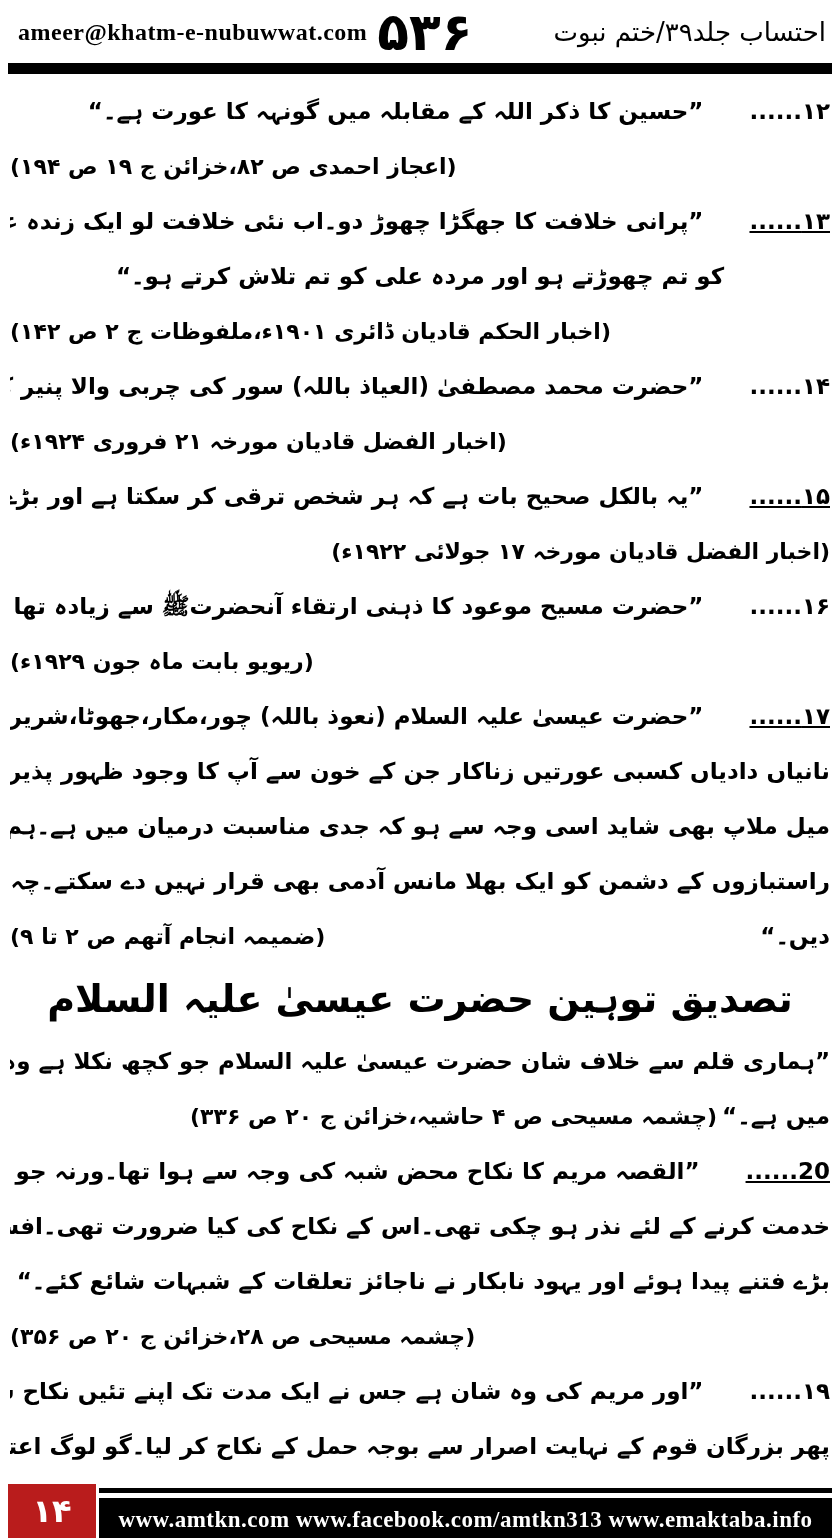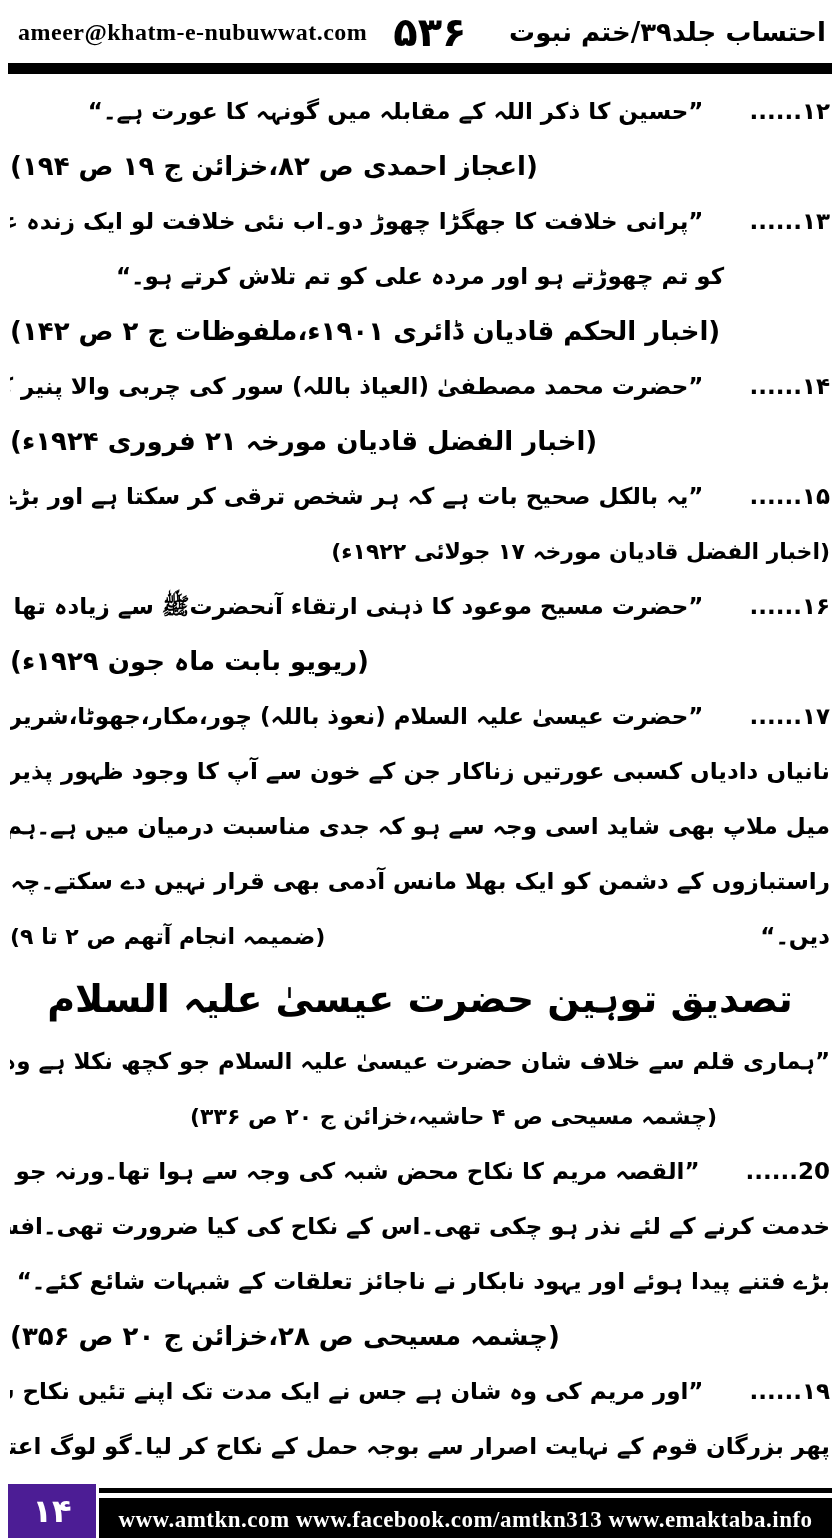--- a/index.html
+++ b/index.html
@@ -13,55 +13,55 @@
   
   .header{
     position:absolute;top:6px;left:18px;right:14px;height:52px;
     display:flex;align-items:center;
   }
   .hdr-email{
     font-family:"Liberation Serif",serif;
     font-weight:bold;font-size:24px;letter-spacing:0.5px;
   }
   .hdr-pagenum{
-    font-weight:bold;font-size:40px;margin-left:26px;line-height:1;
+    font-weight:bold;font-size:52px;margin-left:10px;line-height:1;
     font-family:"DejaVu Sans",sans-serif;
   }
   .hdr-title{
     margin-left:auto;direction:rtl;
-    font-weight:bold;font-size:26px;
+    font-weight:normal;font-size:26px;
   }
   .rule{position:absolute;top:63px;left:8px;right:8px;height:11px;background:#000;}
   
   .body{position:absolute;top:84px;left:10px;right:10px;direction:rtl;}
   .line{
     height:55px;line-height:55px;
     font-weight:bold;font-size:23px;
     white-space:nowrap;overflow:hidden;
     direction:rtl;
   }
   .l-right{text-align:right;}
   .l-center{text-align:center;}
   .l-full{display:flex;justify-content:space-between;white-space:nowrap;}
-  .l-full .num{flex:0 0 auto;}
-  .l-ref{text-align:left;font-size:26px;}
+  .l-full .num{flex:0 0 auto;text-decoration:underline;}
+  .l-ref{text-align:left;font-size:22px;}
   .l-pair{display:flex;justify-content:space-between;align-items:center;}
   .l-pair .p-left{font-size:22px;}
   .l-pair.pad-left{padding-left:0;}
   .l-pair.pad-left .p-left{margin-right:auto;margin-left:180px;}
   .num{margin-left:46px;}
   .heading{
     height:70px;line-height:70px;text-align:center;
     font-weight:bold;font-size:38px;direction:rtl;
   }
   
   .footer{position:absolute;left:0;right:0;bottom:0;height:58px;}
   .pg-box{
     position:absolute;left:8px;bottom:2px;width:88px;height:54px;
-    background:#4c1d95;color:#fff;
+    background:#b91c1c;color:#fff;
     display:flex;align-items:center;justify-content:center;
     font-weight:bold;font-size:32px;
   }
   .ftr-right{position:absolute;left:99px;right:8px;bottom:2px;}
   .dbl-rule{border-top:5px solid #000;border-bottom:4px solid #000;height:5px;background:#fff;}
   .url-bar{
     height:36px;background:#000;color:#fff;
     display:flex;align-items:center;justify-content:center;
     font-family:"Liberation Serif",serif;
     font-weight:bold;font-size:23px;letter-spacing:0.5px;
@@ -139,20 +139,21 @@
       <span class="p-right">دیں۔“</span>
       <span class="p-left">(ضمیمہ انجام آتھم ص ۲ تا ۹)</span>
     </div>
 
     <div class="heading">تصدیق توہین حضرت عیسیٰ علیہ السلام</div>
 
     <div class="line l-full">
       <span>”ہماری قلم سے خلاف شان حضرت عیسیٰ علیہ السلام جو کچھ نکلا ہے وہ سب الزامی رنگ</span>
     </div>
     <div class="line l-pair pad-left">
+      <span class="p-right">میں ہے۔“</span>
       <span class="p-left">(چشمہ مسیحی ص ۴ حاشیہ،خزائن ج ۲۰ ص ۳۳۶)</span>
     </div>
 
     <div class="line l-full">
       <span class="num">20......</span>
         <span>”القصہ مریم کا نکاح محض شبہ کی وجہ سے ہوا تھا۔ورنہ جو عورت......بیت المقدس کی</span>
     </div>
     <div class="line l-full">
       <span>خدمت کرنے کے لئے نذر ہو چکی تھی۔اس کے نکاح کی کیا ضرورت تھی۔افسوس اس نکاح سے</span>
     </div>

